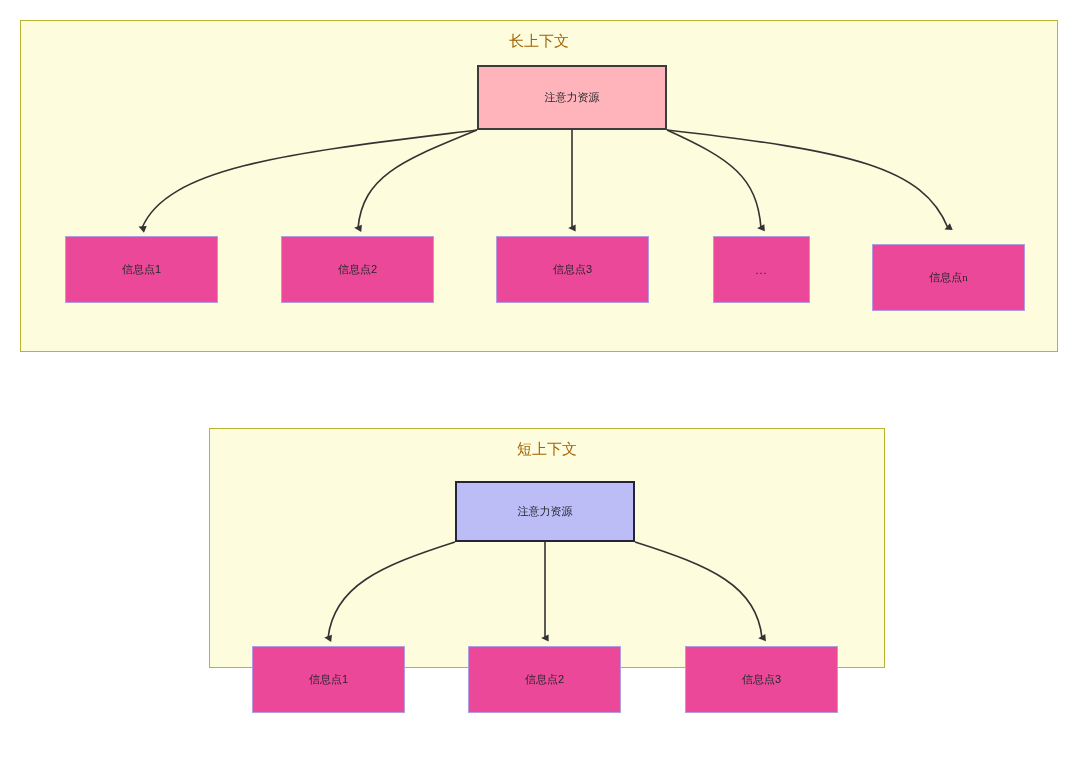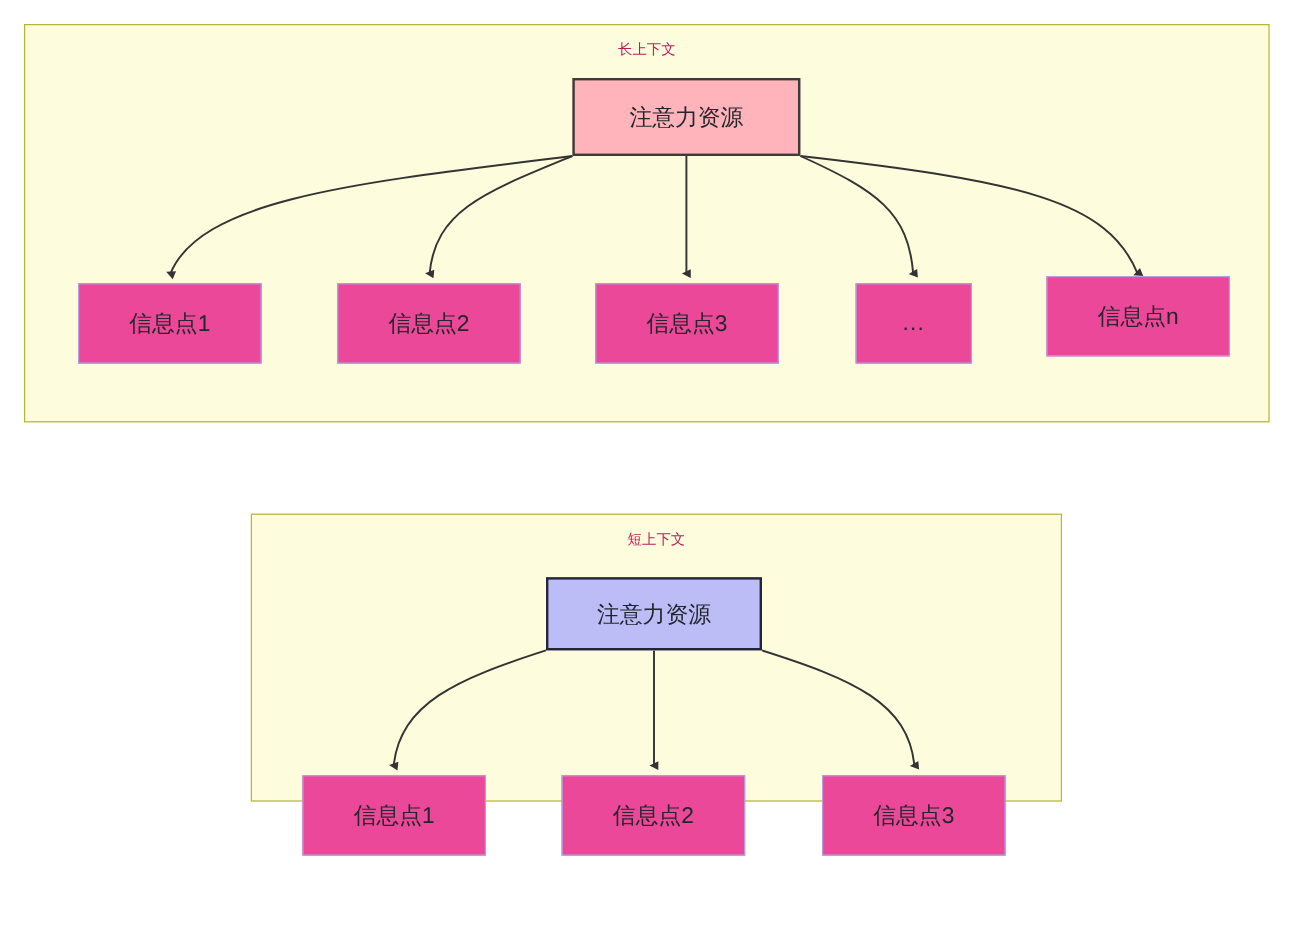--- a/index.html
+++ b/index.html
@@ -33,22 +33,22 @@
     top: 428px;
     width: 676px;
     height: 240px;
   }
   .panel-title {
     position: absolute;
     left: 0;
     right: 0;
     top: 10px;
     text-align: center;
-    font-size: 12px;
-    color: #be185d;
+    font-size: 15px;
+    color: #a16207;
     line-height: 20px;
     white-space: nowrap;
   }
 
   
   .arrow-layer {
     position: absolute;
     left: 0;
     top: 0;
     width: 1080px;
@@ -56,21 +56,21 @@
     pointer-events: none;
   }
 
   
   .node {
     position: absolute;
     box-sizing: border-box;
     display: flex;
     align-items: center;
     justify-content: center;
-    font-size: 19px;
+    font-size: 11px;
     color: #23272b;
     white-space: nowrap;
   }
   .node-root-pink {
     background: #FFB3BA;
     border: 2.5px solid #3C3C3C;
   }
   .node-root-periwinkle {
     background: #BCBCF7;
     border: 2.5px solid #24243A;
@@ -79,21 +79,21 @@
     background: #ec4899;
     border: 1.5px solid #B39DE0;
   }
 
   
   #node-long-root { left: 477px; top: 65px;  width: 190px; height: 65px; }
   #node-long-i1   { left: 65px;  top: 236px; width: 153px; height: 67px; }
   #node-long-i2   { left: 281px; top: 236px; width: 153px; height: 67px; }
   #node-long-i3   { left: 496px; top: 236px; width: 153px; height: 67px; }
   #node-long-i4   { left: 713px; top: 236px; width: 97px;  height: 67px; }
-  #node-long-i5   { left: 872px; top: 230px; width: 153px; height: 67px; }
+  #node-long-i5   { left: 872px; top: 244px; width: 153px; height: 67px; font-family: Liberation Serif, serif; }
 
   
   #node-short-root { left: 455px; top: 481px; width: 180px; height: 61px; }
   #node-short-i1   { left: 252px; top: 646px; width: 153px; height: 67px; }
   #node-short-i2   { left: 468px; top: 646px; width: 153px; height: 67px; }
   #node-short-i3   { left: 685px; top: 646px; width: 153px; height: 67px; }
 
   .ellipsis-label {
     letter-spacing: 1px;
   }

